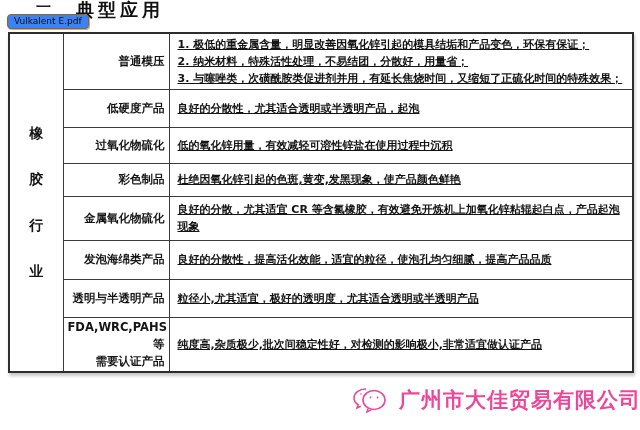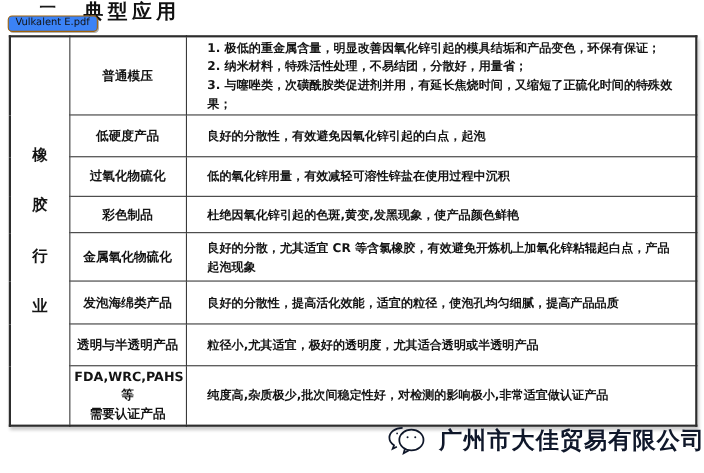--- a/index.html
+++ b/index.html
@@ -55,27 +55,28 @@
   .app-table tr:nth-child(6){height:39px;margin-top:16px;}
   .app-table tr:nth-child(7){height:38px;}
   .app-table tr:nth-child(8){height:38px;}
   td.vert-cell{text-align:center;}
   .vert-stack{
     display:flex;flex-direction:column;align-items:center;justify-content:center;
     gap:29px;height:100%;
     font-size:14px;font-weight:bold;
   }
   td.cat-cell{
-    text-align:center;padding:1px 4px;
+    text-align:right;padding:1px 4px;
     font-size:11.5px;
     white-space:pre-line;
   }
   td.desc-cell{
-    padding:1px 19px;
+    padding:1px 8px;
     white-space:pre-line;
+    text-decoration:underline;
   }
   
   .watermark{
     position:absolute;left:352px;top:385px;
     display:flex;align-items:center;gap:7px;
     color:#d8c9c9;
   }
   .watermark-text{
     font-size:21px;font-weight:bold;letter-spacing:1px;
     white-space:nowrap;
@@ -108,21 +109,21 @@
             <span>业</span>
           </div>
         </td>
         <td class="cat-cell">普通模压</td>
         <td class="desc-cell">1. 极低的重金属含量，明显改善因氧化锌引起的模具结垢和产品变色，环保有保证；
 2. 纳米材料，特殊活性处理，不易结团，分散好，用量省；
 3. 与噻唑类，次磺酰胺类促进剂并用，有延长焦烧时间，又缩短了正硫化时间的特殊效果；</td>
       </tr>
       <tr>
         <td class="cat-cell">低硬度产品</td>
-        <td class="desc-cell">良好的分散性，有效避免因氧化锌引起的白点，起泡</td>
+        <td class="desc-cell">良好的分散性，尤其适合透明或半透明产品，起泡</td>
       </tr>
       <tr>
         <td class="cat-cell">过氧化物硫化</td>
         <td class="desc-cell">低的氧化锌用量，有效减轻可溶性锌盐在使用过程中沉积</td>
       </tr>
       <tr>
         <td class="cat-cell">彩色制品</td>
         <td class="desc-cell">杜绝因氧化锌引起的色斑,黄变,发黑现象，使产品颜色鲜艳</td>
       </tr>
       <tr>
@@ -138,21 +139,21 @@
         <td class="desc-cell">粒径小,尤其适宜，极好的透明度，尤其适合透明或半透明产品</td>
       </tr>
       <tr>
         <td class="cat-cell">FDA,WRC,PAHS 等
 需要认证产品</td>
         <td class="desc-cell">纯度高,杂质极少,批次间稳定性好，对检测的影响极小,非常适宜做认证产品</td>
       </tr>
     </tbody>
   </table>
 
-  <div class="watermark" style="color: #0f172a; text-align: right;">
+  <div class="watermark" style="color: #ec4899; text-align: right;">
     <span class="wechat-icon">
       <svg width="40" height="30" viewBox="0 0 40 30" fill="none" stroke="currentColor" stroke-width="1.6">
         <path d="M14 4 C7 4 2 8 2 13 C2 16 3.7 18.3 6.2 19.8 L5 23 L8.8 21.2"></path>
         <ellipse cx="22" cy="15" rx="11" ry="9.5"></ellipse>
         <path d="M16 23.5 L15 27 L19.5 24.6"></path>
         <circle cx="18.5" cy="12.5" r="0.9" fill="currentColor" stroke="none"></circle>
         <circle cx="25.5" cy="12.5" r="0.9" fill="currentColor" stroke="none"></circle>
         <circle cx="9" cy="9" r="0.8" fill="currentColor" stroke="none"></circle>
         <circle cx="14" cy="9" r="0.8" fill="currentColor" stroke="none"></circle>
       </svg>

